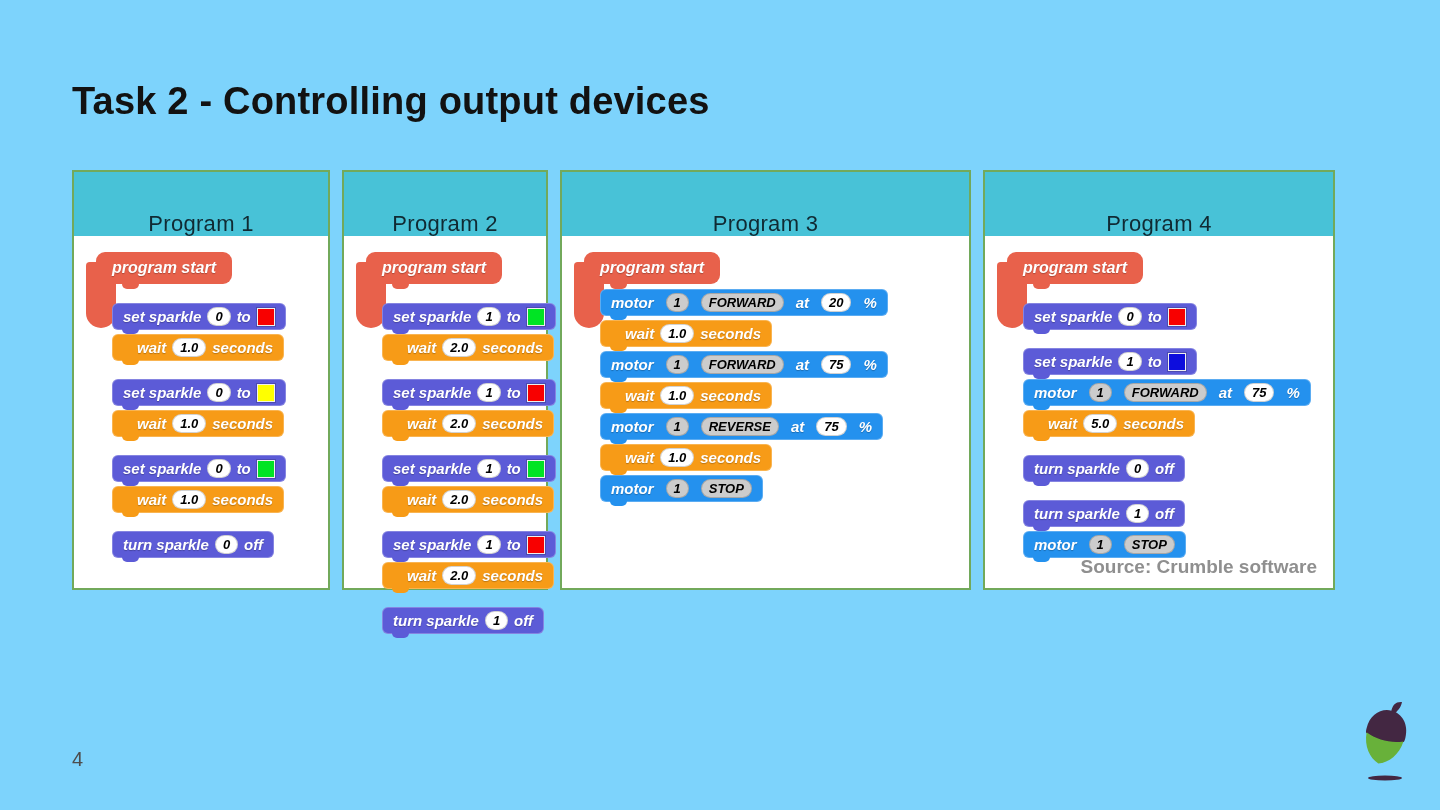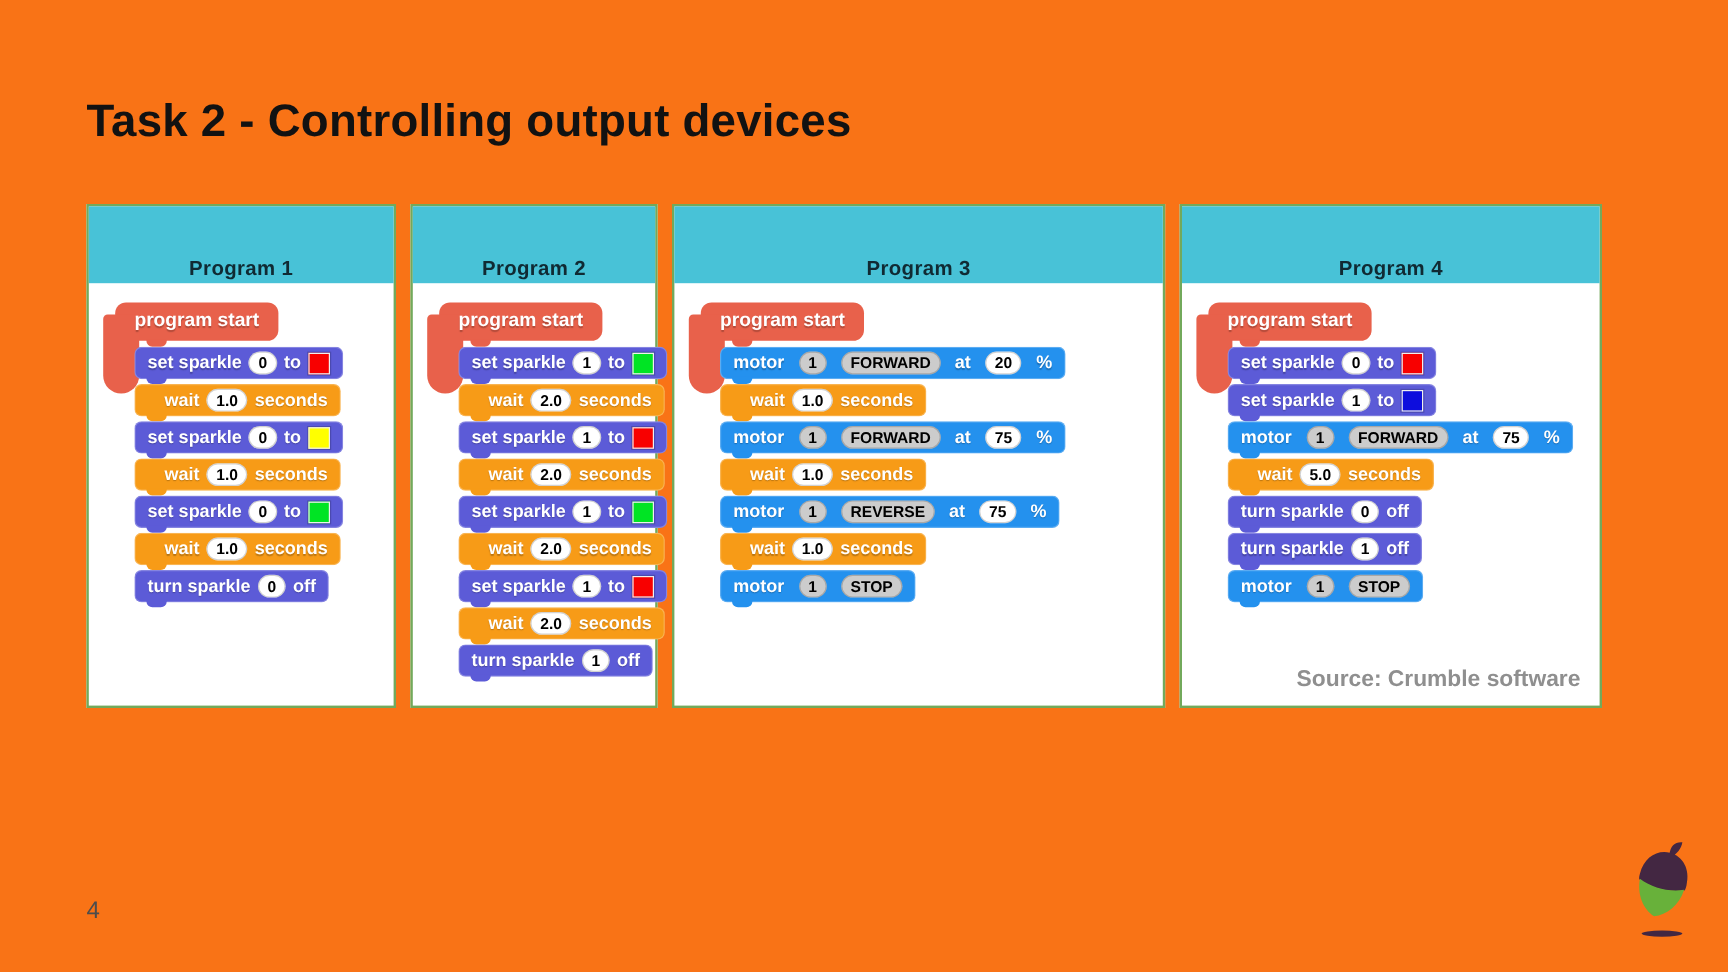--- a/index.html
+++ b/index.html
@@ -1,48 +1,48 @@
 <!DOCTYPE html>
 <html style="--header-bg: #48c2d7; --header-text: #102a33; --panel-border: #72a95b; --blk-start: #e8614b; --blk-sparkle: #5c5bd7; --blk-wait: #f79b17; --blk-motor: #2491ee; --logo-green: #68b13a; --logo-dark: #432742;"><head>
 <meta charset="utf-8">
 <style>
   * { margin:0; padding:0; box-sizing:border-box; }
   html,body { width:1440px; height:810px; }
   body { font-family:"Liberation Sans", sans-serif; background:#ffffff; overflow:hidden; }
 
-  .slide { position:relative; width:1440px; height:810px; background:#f97316; }
+  .slide { position:relative; width:1440px; height:810px; background:#7dd3fc; }
 
   .title { position:absolute; left:72px; top:80px; font-size:38px; font-weight:bold;
            color:#121212; letter-spacing:0.2px; }
 
   .panels { position:absolute; left:72px; top:170px; display:flex; gap:12px; }
   .panel { height:420px; border:2px solid var(--panel-border); background:#fff; position:relative; }
   .panel:nth-child(1){ width:258px; } .panel:nth-child(2){ width:206px; }
   .panel:nth-child(3){ width:411px; } .panel:nth-child(4){ width:352px; }
 
   .panel-header { height:64px; background:var(--header-bg); display:flex; align-items:center; justify-content:center; }
-  .panel-label { font-size:17px; font-weight:bold; color:var(--header-text); letter-spacing:0.3px;margin-top:39px; }
-
-  .panel-body { padding:16px 0 0 12px; position:relative; }
+  .panel-label { font-size:22px; font-weight:normal; color:var(--header-text); letter-spacing:0.3px;margin-top:39px; }
+
+  .panel-body { padding:16px 0 0 12px; position:relative;font-style:italic; }
   .program { position:relative; }
 
   .block { position:relative; display:inline-flex; align-items:center; gap:6px; height:27px;
            padding:0 10px; border-radius:6px; color:#fff; font-weight:bold; font-size:15px;
            white-space:nowrap; text-shadow:0 1px 1px rgba(0,0,0,0.25); }
   .block::after { content:""; position:absolute; left:9px; bottom:-5px; width:17px; height:6px;
                   border-radius:0 0 5px 5px; background:inherit; }
 
   .block.start { background:var(--blk-start); height:32px; border-radius:9px; padding:0 16px;
                  margin-left:10px; font-size:16px; z-index:0; }
   .block.start::before { content:""; position:absolute; z-index:-1; left:-10px; top:10px;
                          width:30px; height:66px; background:var(--blk-start);
                          border-radius:4px 0 16px 16px; }
   .block.start::after { left:26px; }
 
-  .block.sparkle { background:var(--blk-sparkle); border:1px solid rgba(255,255,255,0.25); }
+  .block.sparkle { background:var(--blk-sparkle); border:1px solid rgba(255,255,255,0.25);margin-top:14px; }
   .block.wait    { background:var(--blk-wait);    border:1px solid rgba(255,255,255,0.25);padding-left:24px; }
   .block.motor   { background:var(--blk-motor);   border:1px solid rgba(255,255,255,0.25);gap:12px; }
 
   .stack { display:flex; flex-direction:column; align-items:flex-start; gap:4px; margin:5px 0 0 26px; }
 
   .pill { display:inline-block; background:#fff; color:#000; font-size:13px; font-weight:bold;
           line-height:19px; height:19px; padding:0 8px; border-radius:10px; text-shadow:none;
           box-shadow:inset 0 0 0 1px rgba(0,0,0,0.18); }
   .pill.grey { background:#cccccc; }
 

